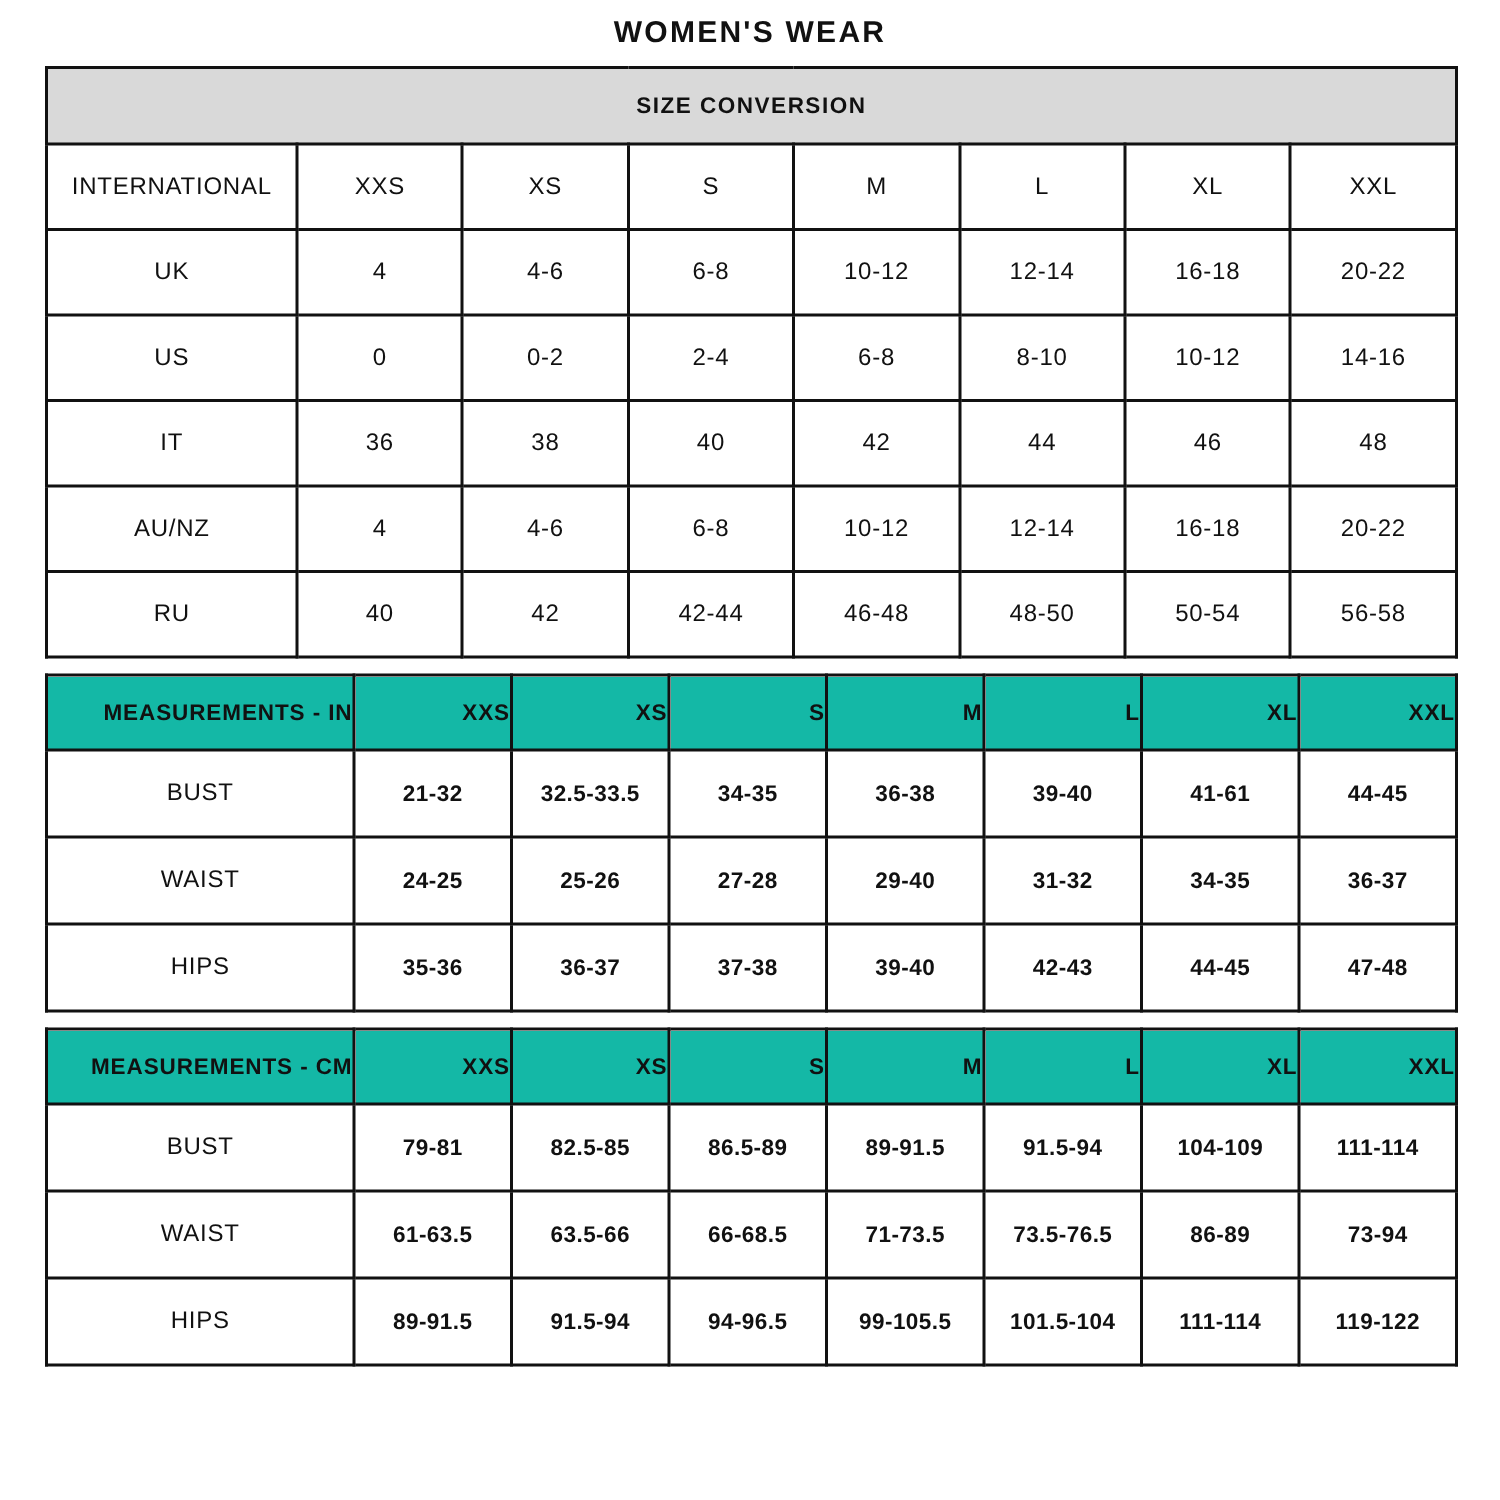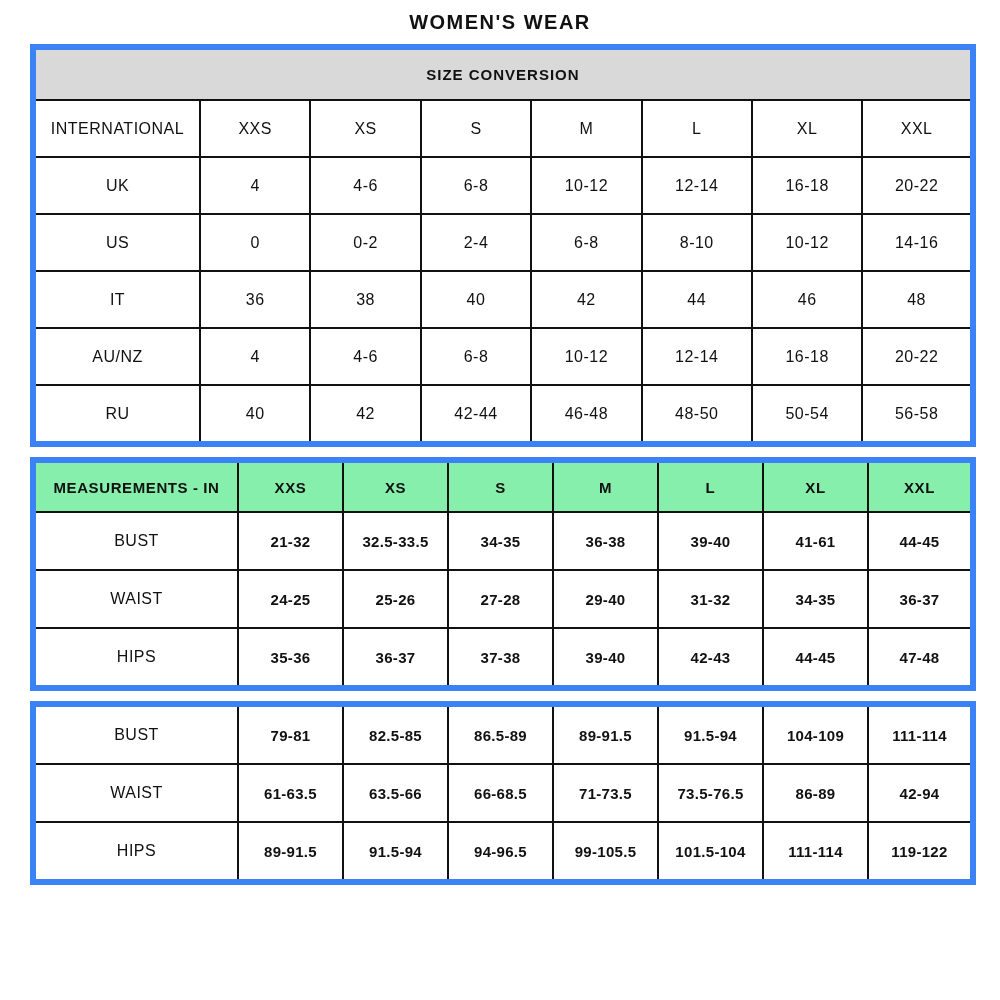--- a/index.html
+++ b/index.html
@@ -16,21 +16,21 @@
     font-size:20px;
     font-weight:700;
     letter-spacing:1.5px;
     padding:11px 0 10px 0;
   }
   table.tbl{
     border-collapse:collapse;
     table-layout:fixed;
     width:940px;
     margin:0 0 10px 0;
-    border:6px solid #3b82f6;
+    border:2px solid #3b82f6;
   }
   .tbl th,.tbl td{
     border:2px solid #111111;
     text-align:center;
     vertical-align:middle;
     padding:0;
     overflow:hidden;
     white-space:nowrap;
   }
   
@@ -42,25 +42,26 @@
     letter-spacing:1px;
   }
   .t1 td{
     height:55px;
     font-size:16px;
     font-weight:400;
     letter-spacing:0.5px;
   }
   
   .tm th{
-    background:#86efac;
+    background:#14b8a6;
     height:48px;
     font-size:15px;
     font-weight:700;
     letter-spacing:0.6px;
+    text-align:right;
   }
   .tm td{height:56px;}
   .tm td.lbl{
     font-size:16px;
     font-weight:400;
     letter-spacing:0.5px;
   }
   .tm td.val{
     font-size:15px;
     font-weight:700;
@@ -194,39 +195,49 @@
     </tr>
   </tbody>
     </table>
 
   <table class="tbl tm">
     <colgroup>
         <col style="width:205px">
         <col span="7" style="width:105px">
       </colgroup>
     <tbody>
+        <tr>
+      <th>MEASUREMENTS - CM</th>
+      <th>XXS</th>
+      <th>XS</th>
+      <th>S</th>
+      <th>M</th>
+      <th>L</th>
+      <th>XL</th>
+      <th>XXL</th>
+    </tr>
     <tr>
       <td class="lbl">BUST</td>
       <td class="val">79-81</td>
       <td class="val">82.5-85</td>
       <td class="val">86.5-89</td>
       <td class="val">89-91.5</td>
       <td class="val">91.5-94</td>
       <td class="val">104-109</td>
       <td class="val">111-114</td>
     </tr>
     <tr>
       <td class="lbl">WAIST</td>
       <td class="val">61-63.5</td>
       <td class="val">63.5-66</td>
       <td class="val">66-68.5</td>
       <td class="val">71-73.5</td>
       <td class="val">73.5-76.5</td>
       <td class="val">86-89</td>
-      <td class="val">42-94</td>
+      <td class="val">73-94</td>
     </tr>
     <tr>
       <td class="lbl">HIPS</td>
       <td class="val">89-91.5</td>
       <td class="val">91.5-94</td>
       <td class="val">94-96.5</td>
       <td class="val">99-105.5</td>
       <td class="val">101.5-104</td>
       <td class="val">111-114</td>
       <td class="val">119-122</td>

